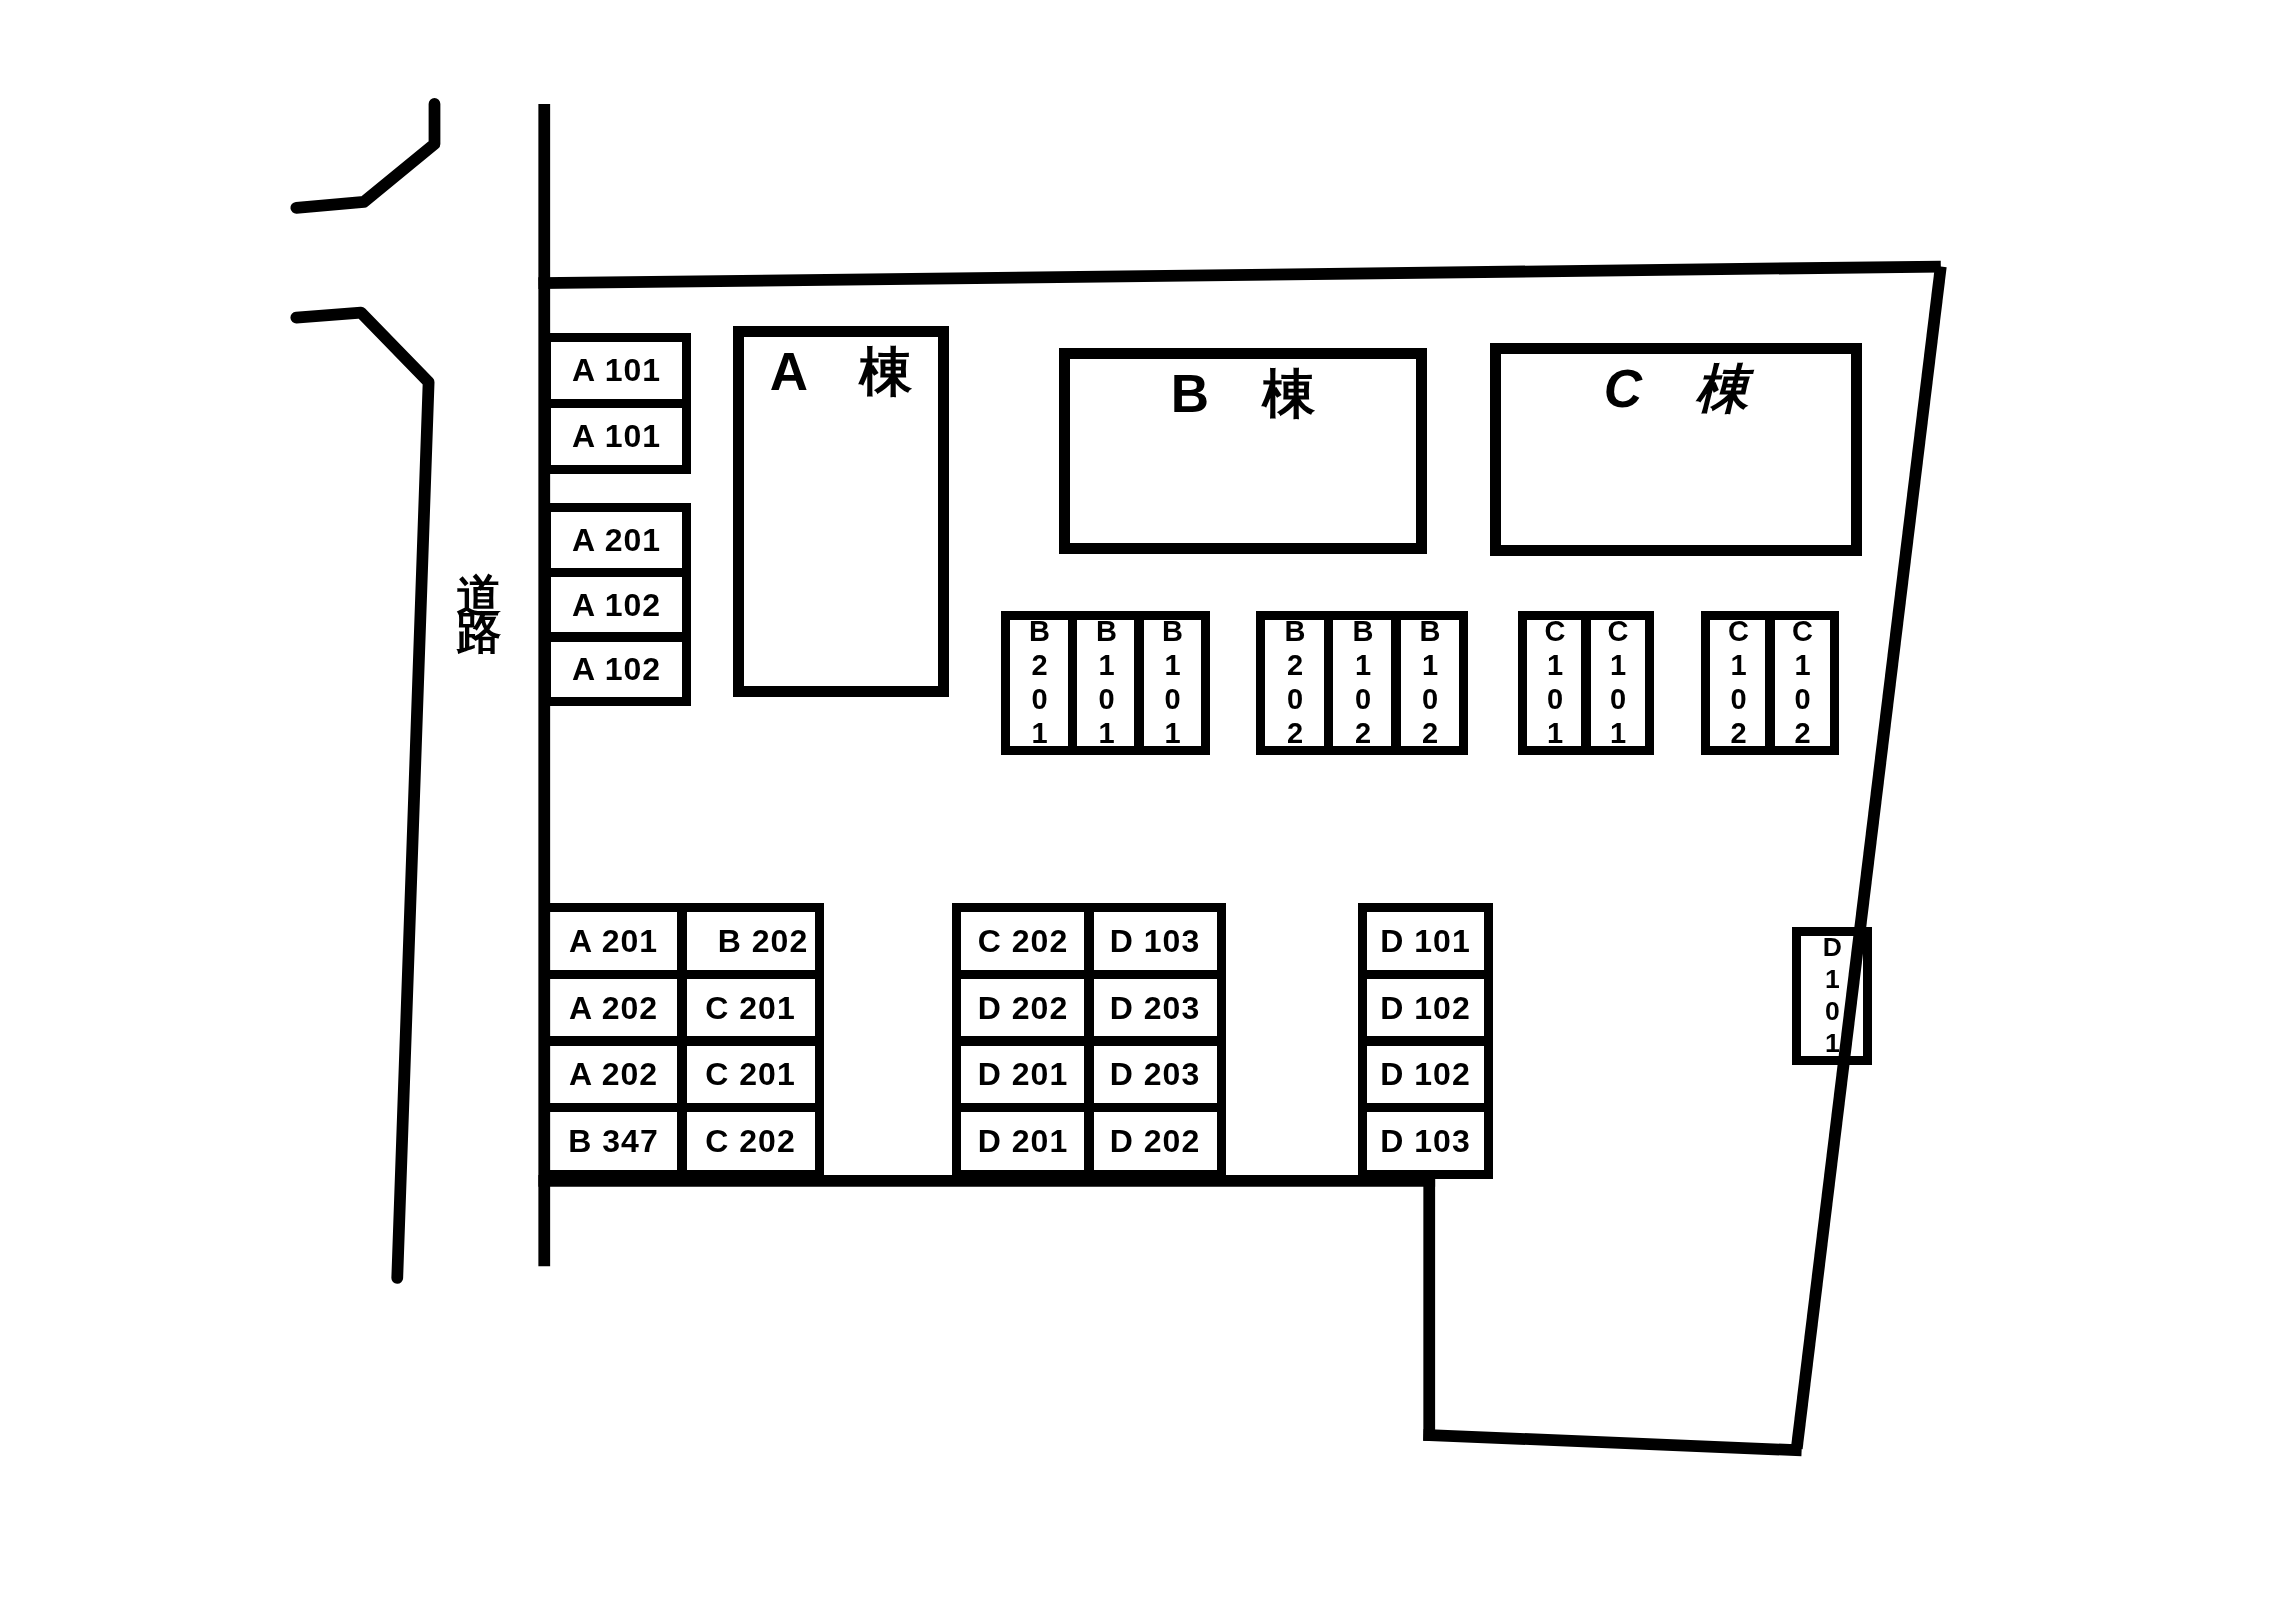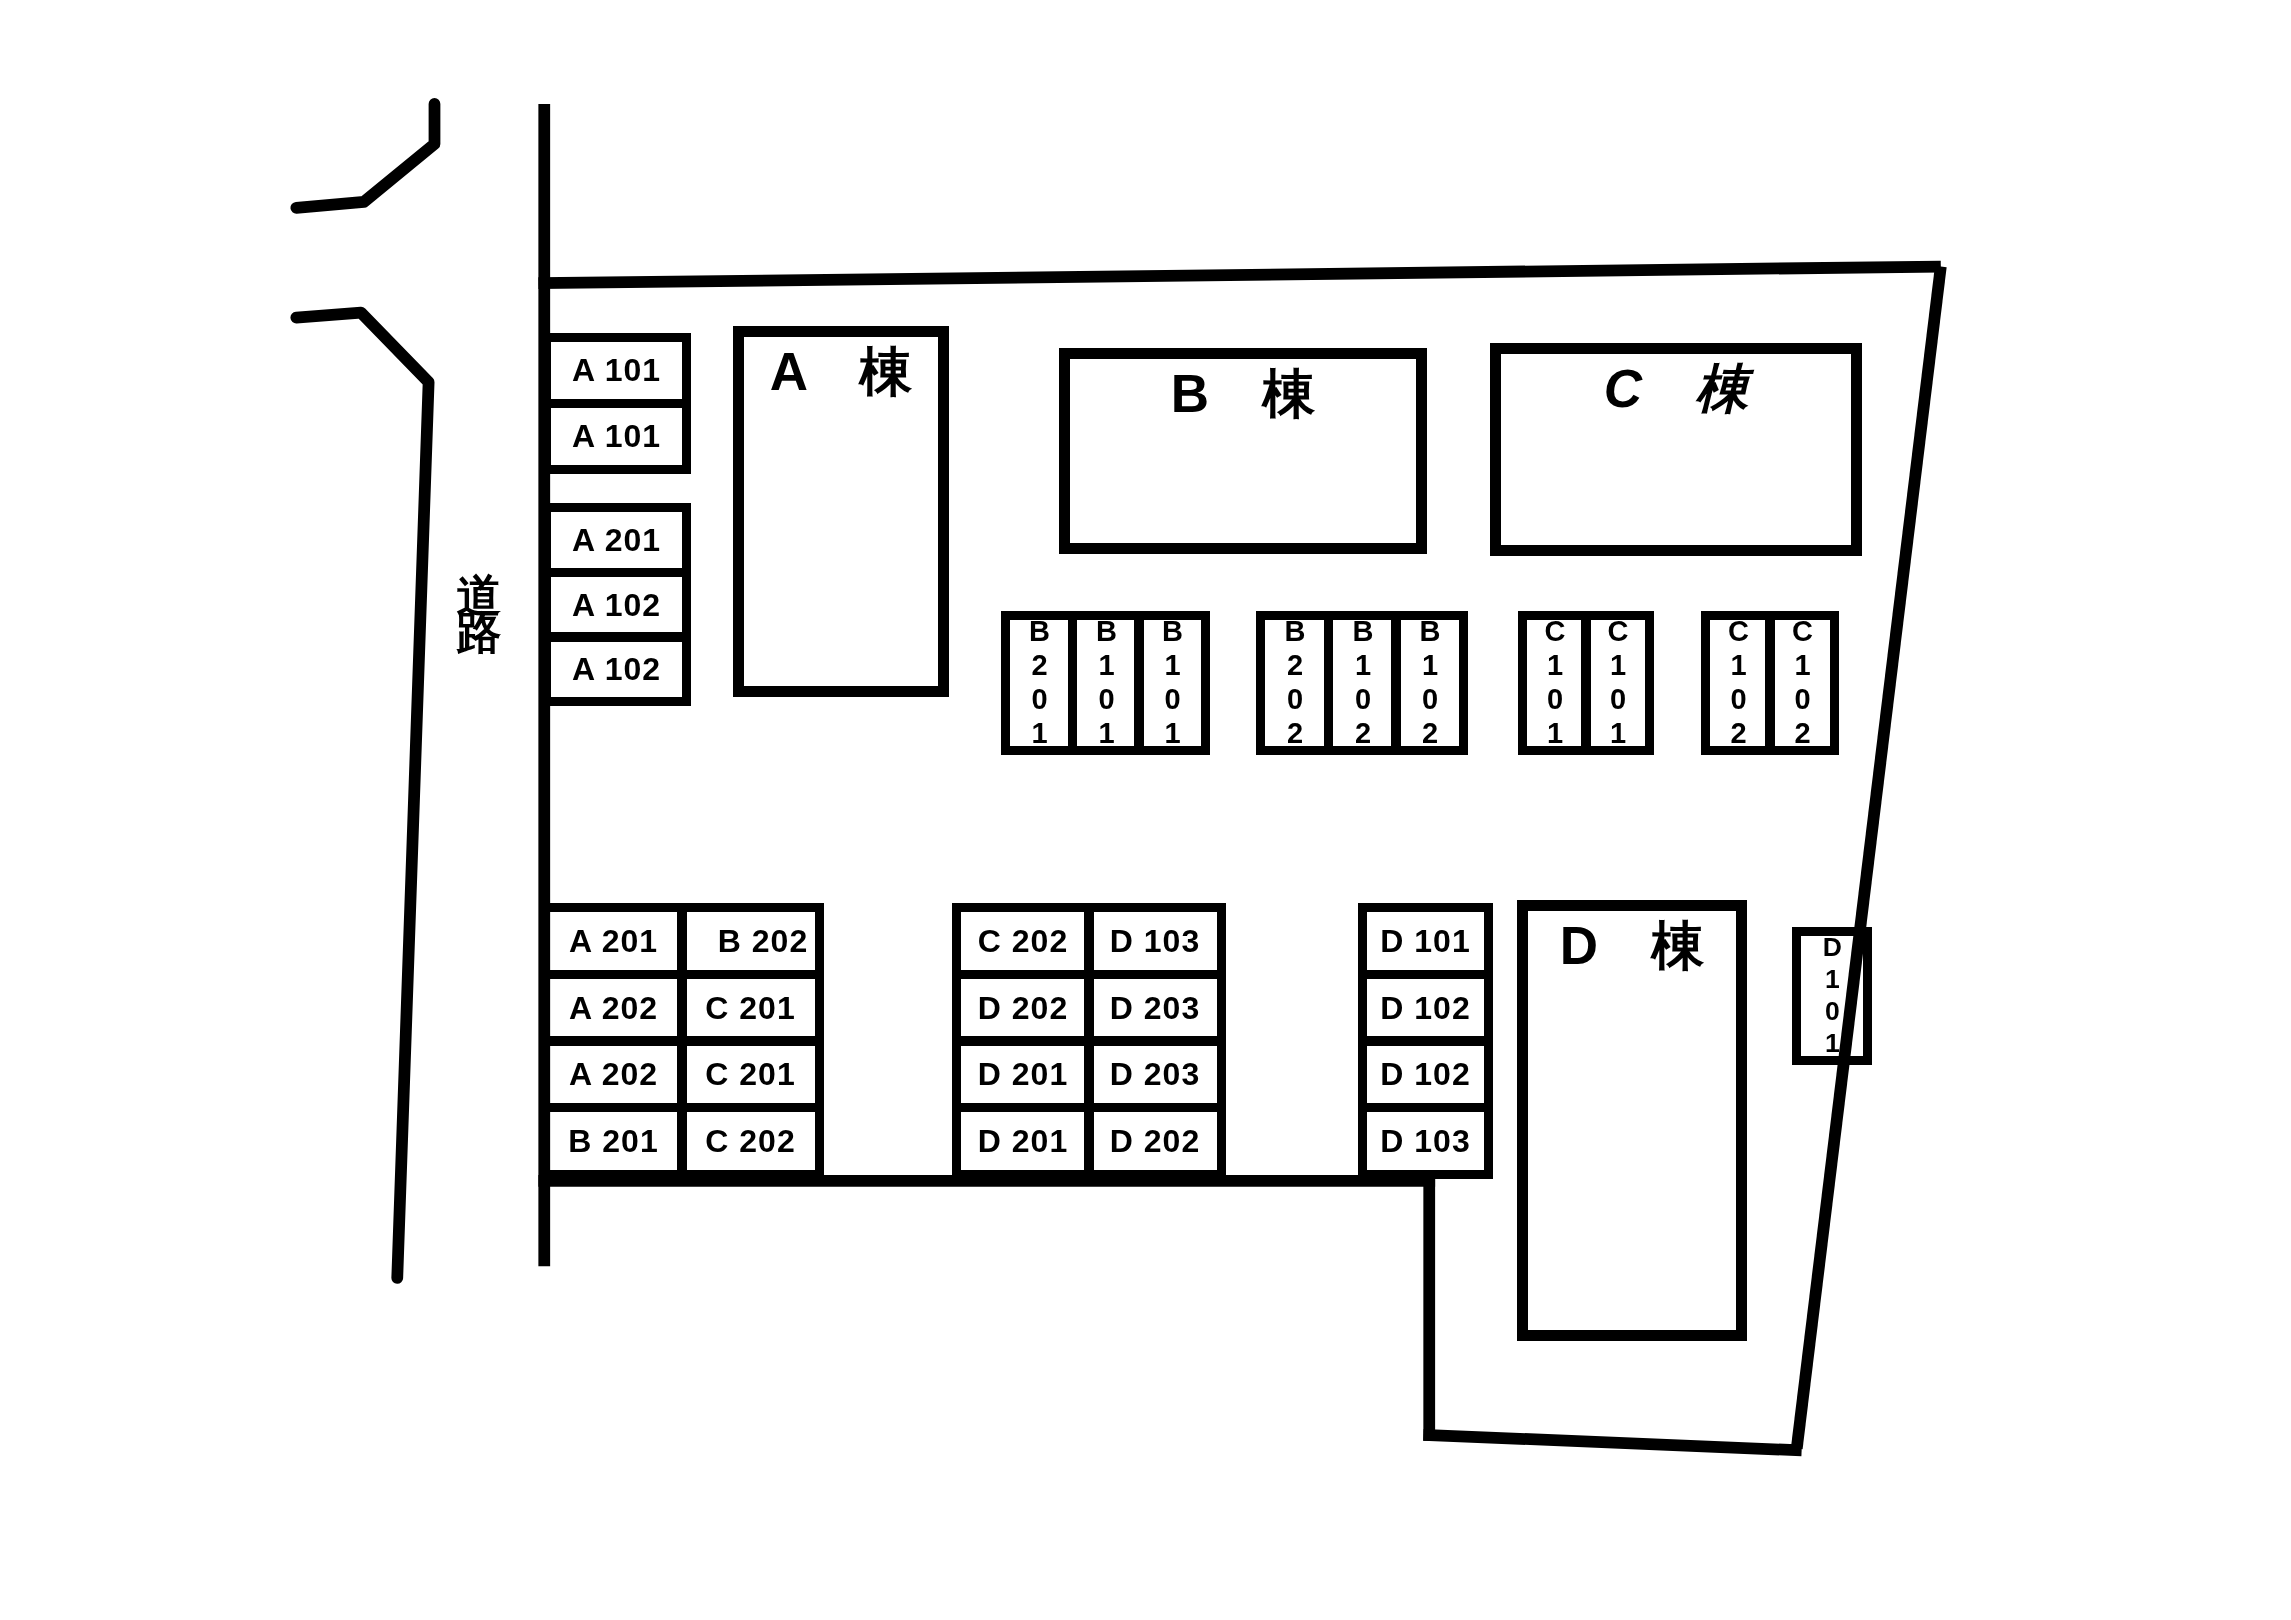--- a/index.html
+++ b/index.html
@@ -39,23 +39,20 @@
   <div id="road-label">道路</div>
 
   <div class="building" style="left:733px;top:326px;width:216px;height:371px;">
     <span>A　棟</span>
   </div>
   <div class="building" style="left:1059px;top:348px;width:368px;height:206px;">
     <span>B　棟</span>
   </div>
   <div class="building" style="left:1490px;top:343px;width:372px;height:213px;font-style:italic;">
     <span>C　棟</span>
-  </div>
-  <div class="building" style="left:1517px;top:900px;width:230px;height:441px;">
-    <span>D　棟</span>
   </div>
 
 <div class="pgroup" style="left: 542px; top: 333px; width: 149px; height: 141px;">
       <div class="pcell" style="left: 0px; top: 0px; width: 149px; height: 75px;">
         <span class="hlabel">A 101</span>
       </div>
       <div class="pcell" style="left: 0px; top: 66px; width: 149px; height: 75px;">
         <span class="hlabel">A 101</span>
       </div>
     </div>
@@ -121,21 +118,21 @@
       <div class="pcell" style="left: 137px; top: 67px; width: 147px; height: 76px;">
         <span class="hlabel">C 201</span>
       </div>
       <div class="pcell" style="left: 0px; top: 133px; width: 147px; height: 76px;">
         <span class="hlabel">A 202</span>
       </div>
       <div class="pcell" style="left: 137px; top: 133px; width: 147px; height: 76px;">
         <span class="hlabel">C 201</span>
       </div>
       <div class="pcell" style="left: 0px; top: 200px; width: 147px; height: 76px;">
-        <span class="hlabel">B 201</span>
+        <span class="hlabel">B 347</span>
       </div>
       <div class="pcell" style="left: 137px; top: 200px; width: 147px; height: 76px;">
         <span class="hlabel">C 202</span>
       </div>
     </div>
     <div class="pgroup" style="left: 952px; top: 903px; width: 274px; height: 276px;">
       <div class="pcell" style="left: 0px; top: 0px; width: 142px; height: 76px;">
         <span class="hlabel">C 202</span>
       </div>
       <div class="pcell" style="left: 132px; top: 0px; width: 142px; height: 76px;">

